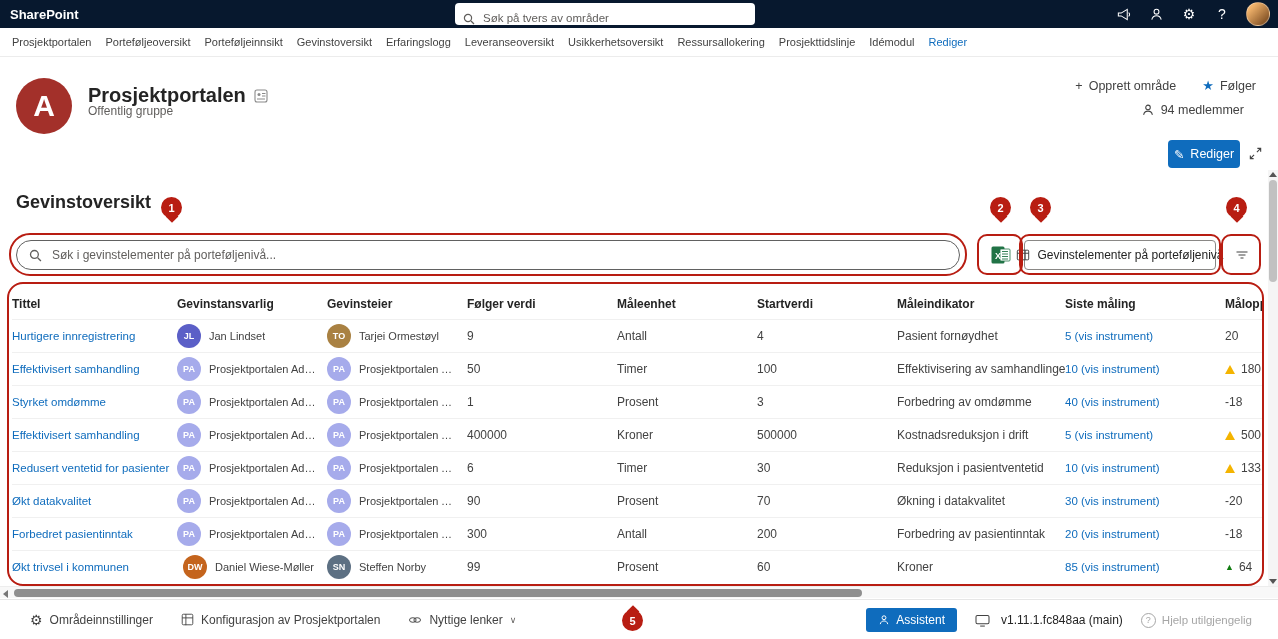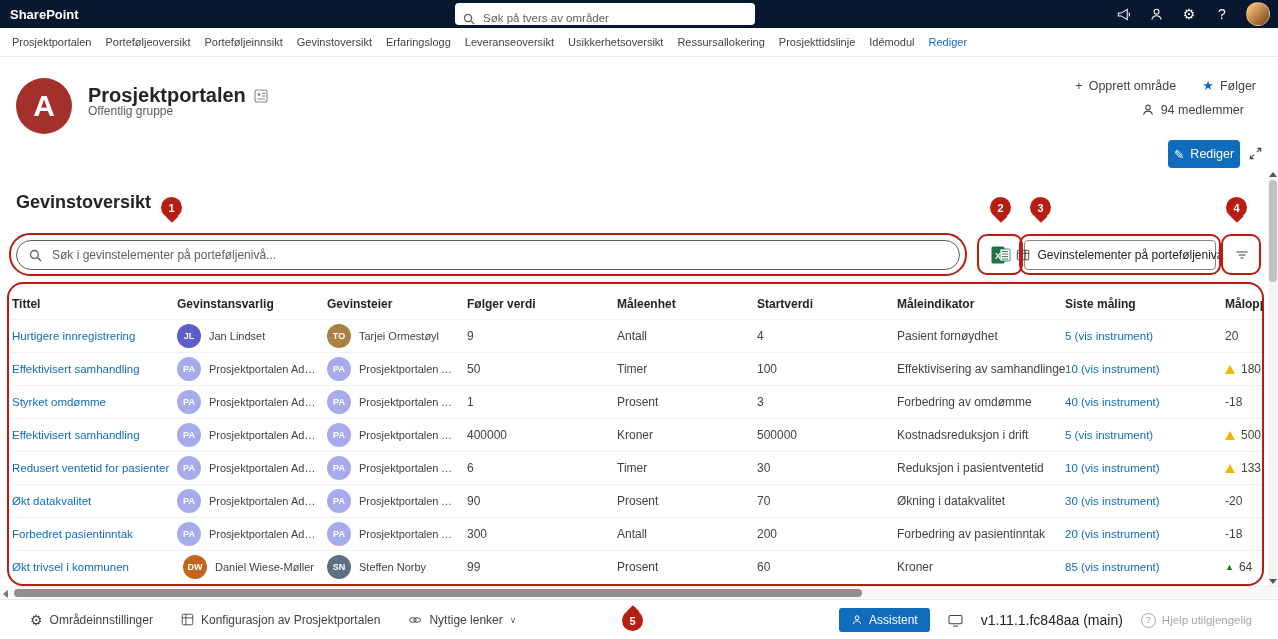--- a/index.html
+++ b/index.html
@@ -69,21 +69,21 @@
   .vs-up{position:absolute;left:1px;top:2px;width:0;height:0;border-left:4px solid transparent;border-right:4px solid transparent;border-bottom:5px solid #555;cursor:pointer}
   .vs-thumb{position:absolute;left:1px;top:10px;width:8px;height:102px;background:#c1c1c1;border-radius:4px;cursor:pointer}
   .vs-down{position:absolute;left:1px;bottom:2px;width:0;height:0;border-left:4px solid transparent;border-right:4px solid transparent;border-top:5px solid #555;cursor:pointer}
 
   
   .footer{position:absolute;left:0;top:599px;width:1278px;height:40px;background:#fff;border-top:1px solid #e6e6e6;box-sizing:border-box;display:flex;align-items:center;font-size:12px;color:#424242}
   .ft-left{display:flex;align-items:center;gap:28px;margin-left:30px}
   .ft-item{display:flex;align-items:center;gap:7px;cursor:pointer;white-space:nowrap}
   .ft-right{position:absolute;right:26px;top:0;height:40px;display:flex;align-items:center;gap:18px}
   .assist-btn{height:24px;padding:0 12px;background:var(--accent,#0f6cbd);color:#fff;border:none;border-radius:3px;display:flex;align-items:center;gap:6px;font-size:12px;cursor:pointer}
-  .version{display:flex;align-items:center;gap:18px;font-size:14px;color:#242424}
+  .version{display:flex;align-items:center;gap:11px;font-size:12px;color:#242424}
   .help-dim{display:flex;align-items:center;gap:6px;font-size:11.5px;color:#a6a6a6}
   .help-circ{width:13px;height:13px;border:1px solid #a6a6a6;border-radius:50%;display:inline-flex;align-items:center;justify-content:center;font-size:9px;color:#a6a6a6}
   .gear-glyph{font-size:14px;line-height:1}
   .chev{font-size:9px;color:#605e5c}
 
   
   .ann-box{position:absolute;border:2.5px solid var(--annotation,#b81d12);pointer-events:none;z-index:50;box-sizing:border-box}
   .ann-search{left:9px;top:233px;width:958px;height:43px;border-radius:21px}
   .ann-excel{left:977px;top:234px;width:46px;height:41px;border-radius:10px}
   .ann-view{left:1019px;top:234px;width:202px;height:41px;border-radius:10px}

